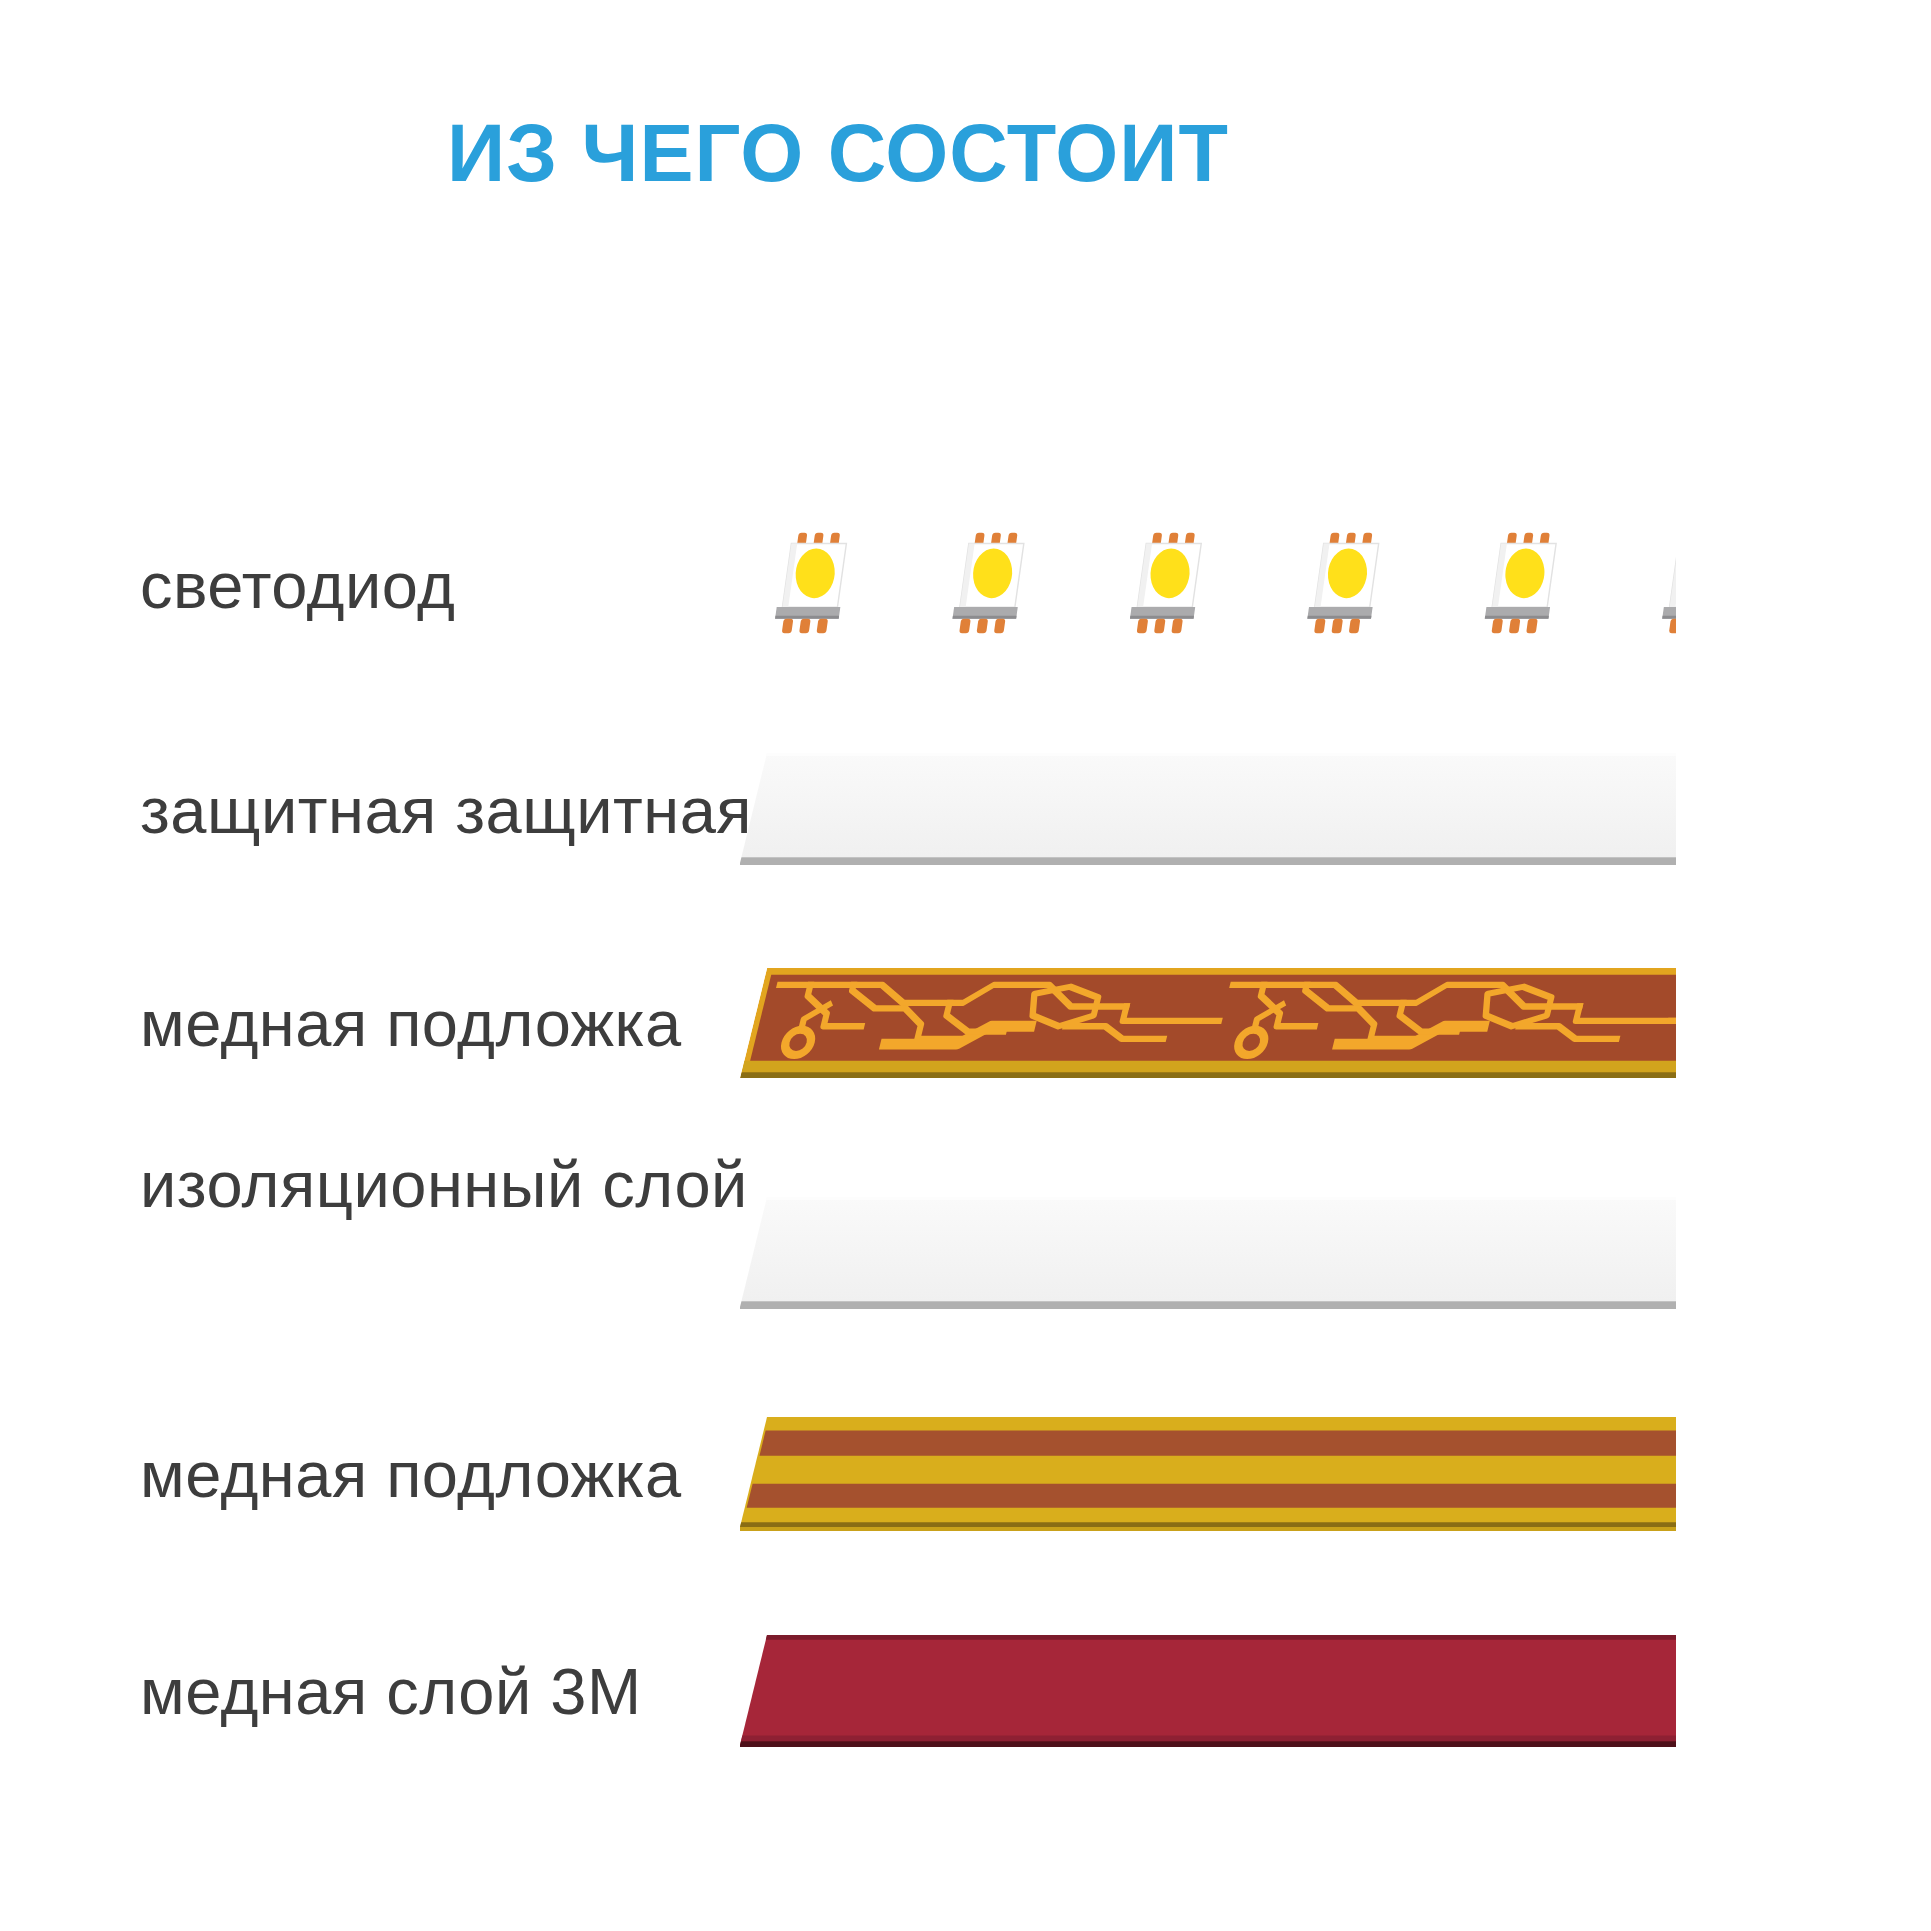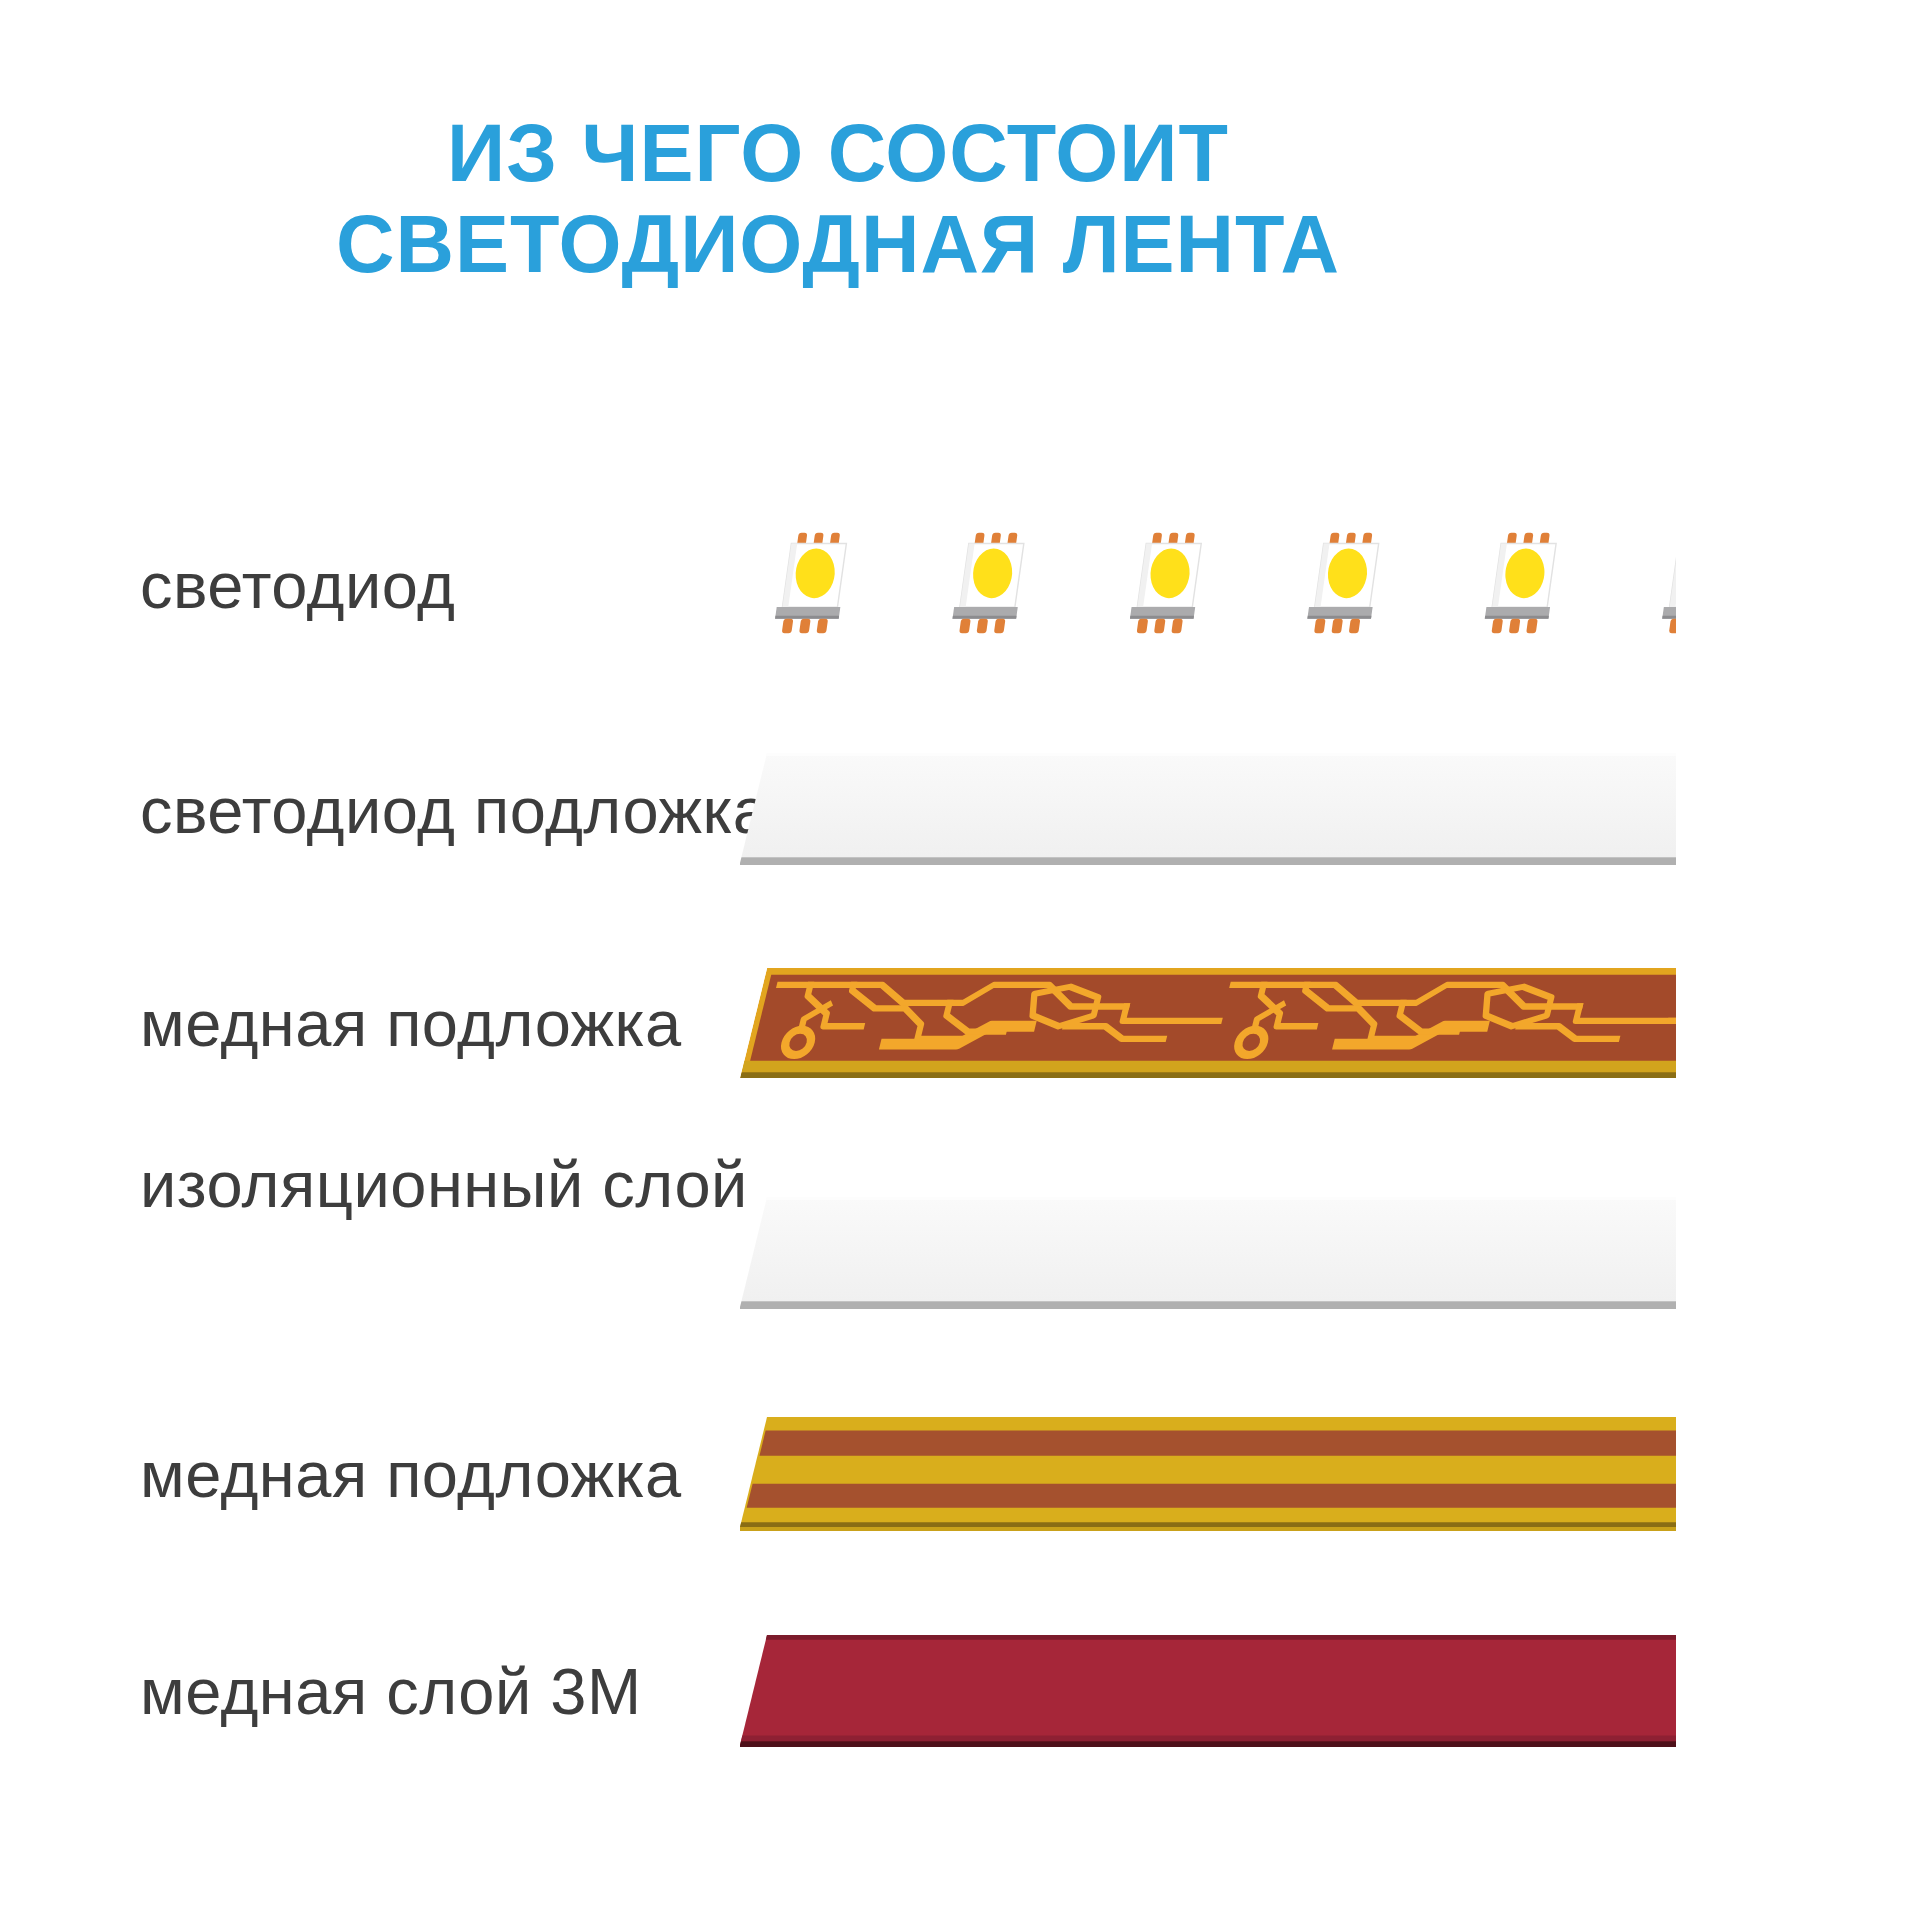--- a/index.html
+++ b/index.html
@@ -57,25 +57,24 @@
         <path d="M200,26 V40 L228,58 H268"></path>
         <path d="M292,16 L330,8 L364,20 V40 L328,52 L296,40 Z"></path>
         <path d="M336,52 H380 L402,66 H448"></path>
         <path d="M398,30 V46 H505"></path>
       </g>
     </defs>
   </svg>
 
   <header class="title">
     <div>ИЗ ЧЕГО СОСТОИТ</div>
-    <div>СВЕТОДИОДНАЯ ЛЕНТА</div>
   </header>
 
   <div class="layer-label" style="top:585px">светодиод</div>
-  <div class="layer-label" style="top:810px">светодиод подложка</div>
+  <div class="layer-label" style="top:810px">защитная защитная</div>
   <div class="layer-label" style="top:1023px">медная подложка</div>
   <div class="layer-label" style="top:1184px">изоляционный слой</div>
   <div class="layer-label" style="top:1474px">медная подложка</div>
   <div class="layer-label" style="top:1691px">медная слой 3М</div>
 
   <svg class="gfx" style="top:529px" width="1023" height="108" viewBox="0 0 1060 112">
     <use href="#led-chip" x="30"></use>
     <use href="#led-chip" x="214"></use>
     <use href="#led-chip" x="398"></use>
     <use href="#led-chip" x="582"></use>

